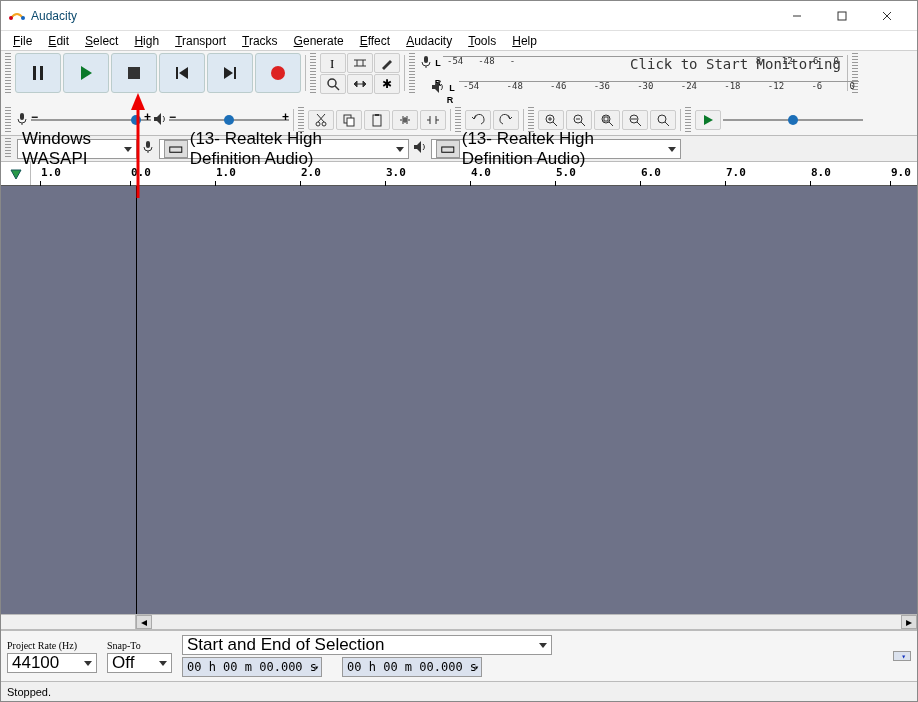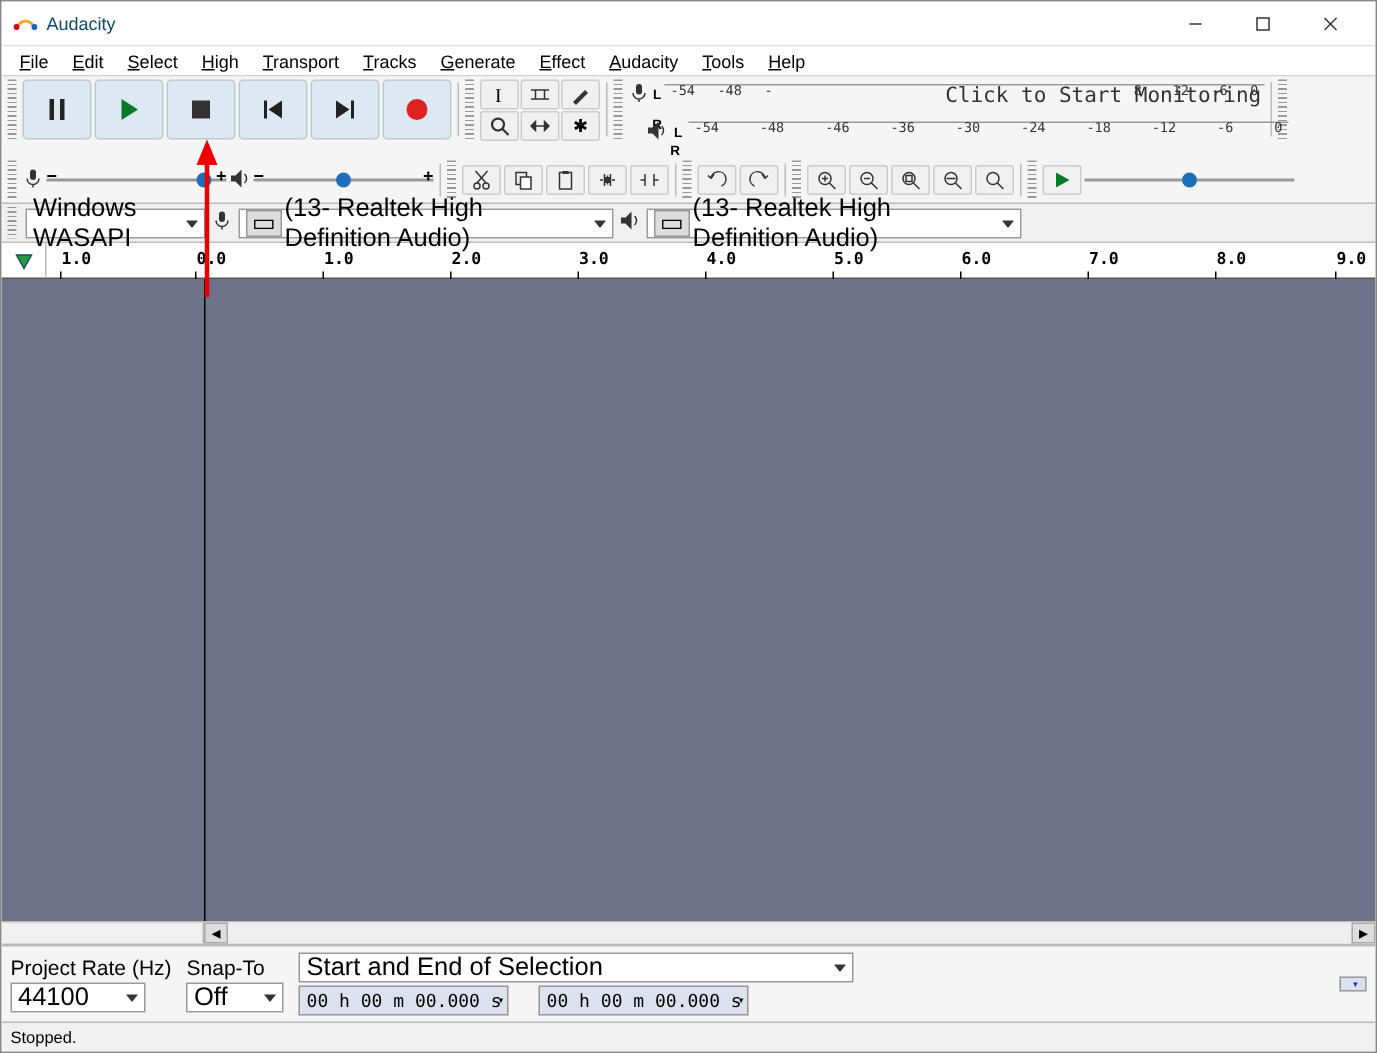--- a/index.html
+++ b/index.html
@@ -69,21 +69,21 @@
   
   .hscroll { height: 16px; background: #f0f0f0; display: flex; align-items: center; border-top: 1px solid #bbb; border-bottom: 1px solid #bbb; }
   .hscroll-spacer { width: 135px; border-right: 1px solid #bbb; height: 100%; }
   .hscroll-btn { width: 16px; height: 14px; background: #ddd; border: 1px solid #aaa; display: flex; align-items: center; justify-content: center; }
   .hscroll-track { flex: 1; height: 14px; background: #eee; }
   
   
   .bottom-panels { background: #f5f5f5; border-top: 1px solid #bbb; display: flex; flex-direction: column; }
   .selection-bar { display: flex; align-items: center; padding: 2px 6px; gap: 10px; height: 50px; }
   .selection-col { display: flex; flex-direction: column; gap: 2px; }
-  .selection-label { font-family: Liberation Sans, sans-serif; font-size: 14px; }
+  .selection-label { font-family: Liberation Serif, serif; font-size: 10px; }
   .time-readout { font-family: monospace; background: #dbe2ee; border: 1px solid #999; padding: 2px 4px; font-size: 12px; display: flex; align-items: center; position: relative; }
   .time-readout.big { font-size: 22px; color: #1030c0; padding: 4px 8px; letter-spacing: 2px; }
   .time-readout .dd { position: absolute; right: 2px; top: 50%; transform: translateY(-50%); font-size: 8px; }
   
   
   .statusbar { height: 20px; background: #f0f0f0; border-top: 1px solid #bbb; padding: 2px 6px; font-size: 11px; display: flex; align-items: center; }
   
   .icon-svg { width: 14px; height: 14px; }
   .transport-btn .icon-svg { width: 18px; height: 18px; }
 </style>

